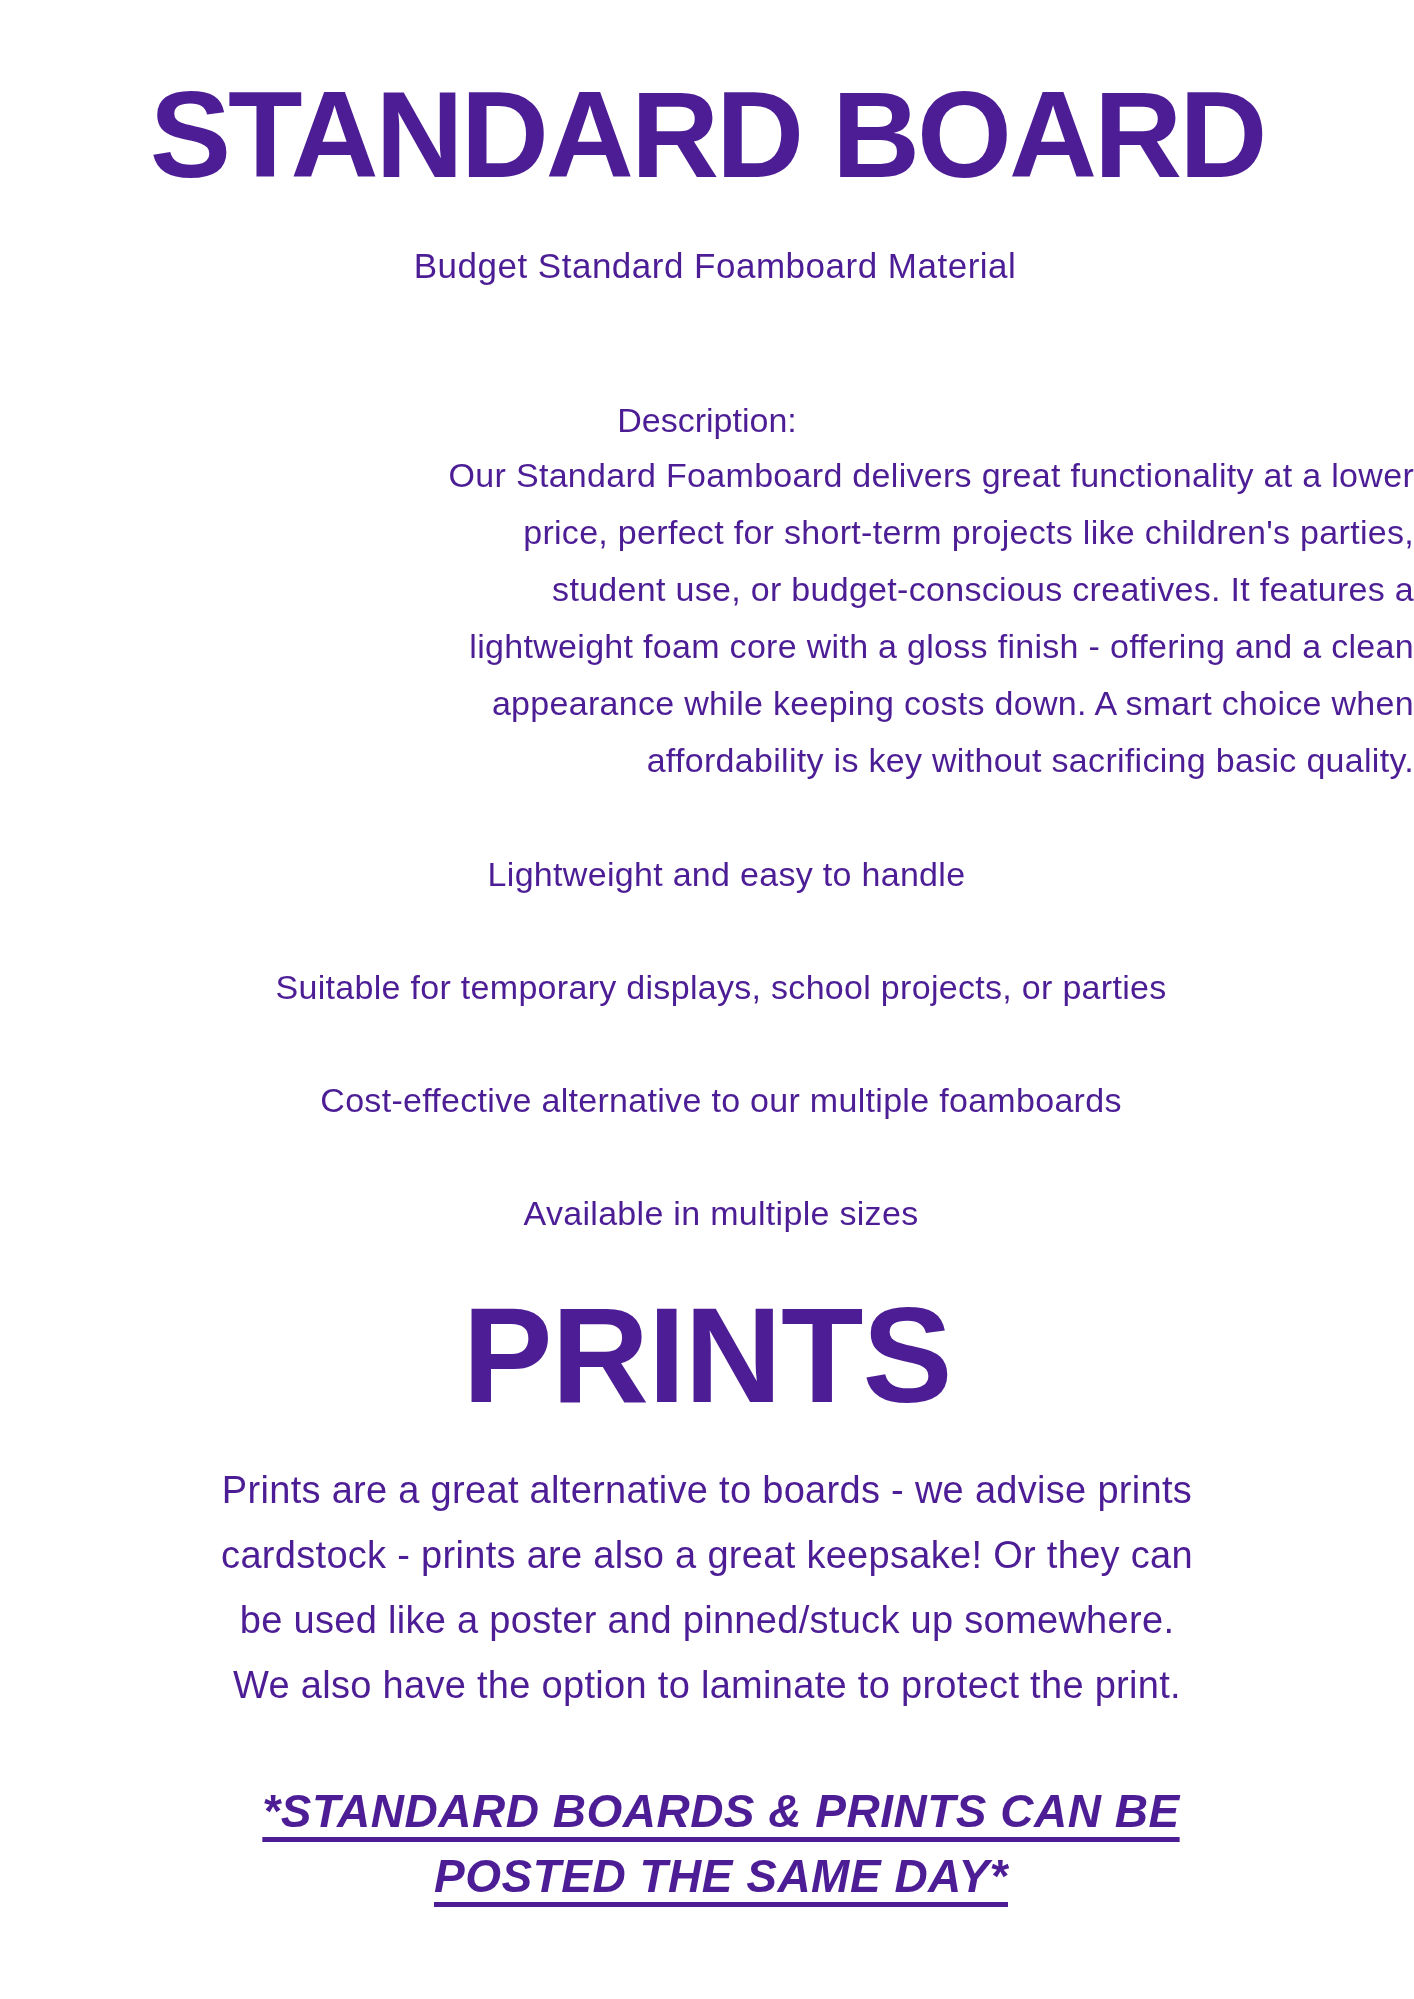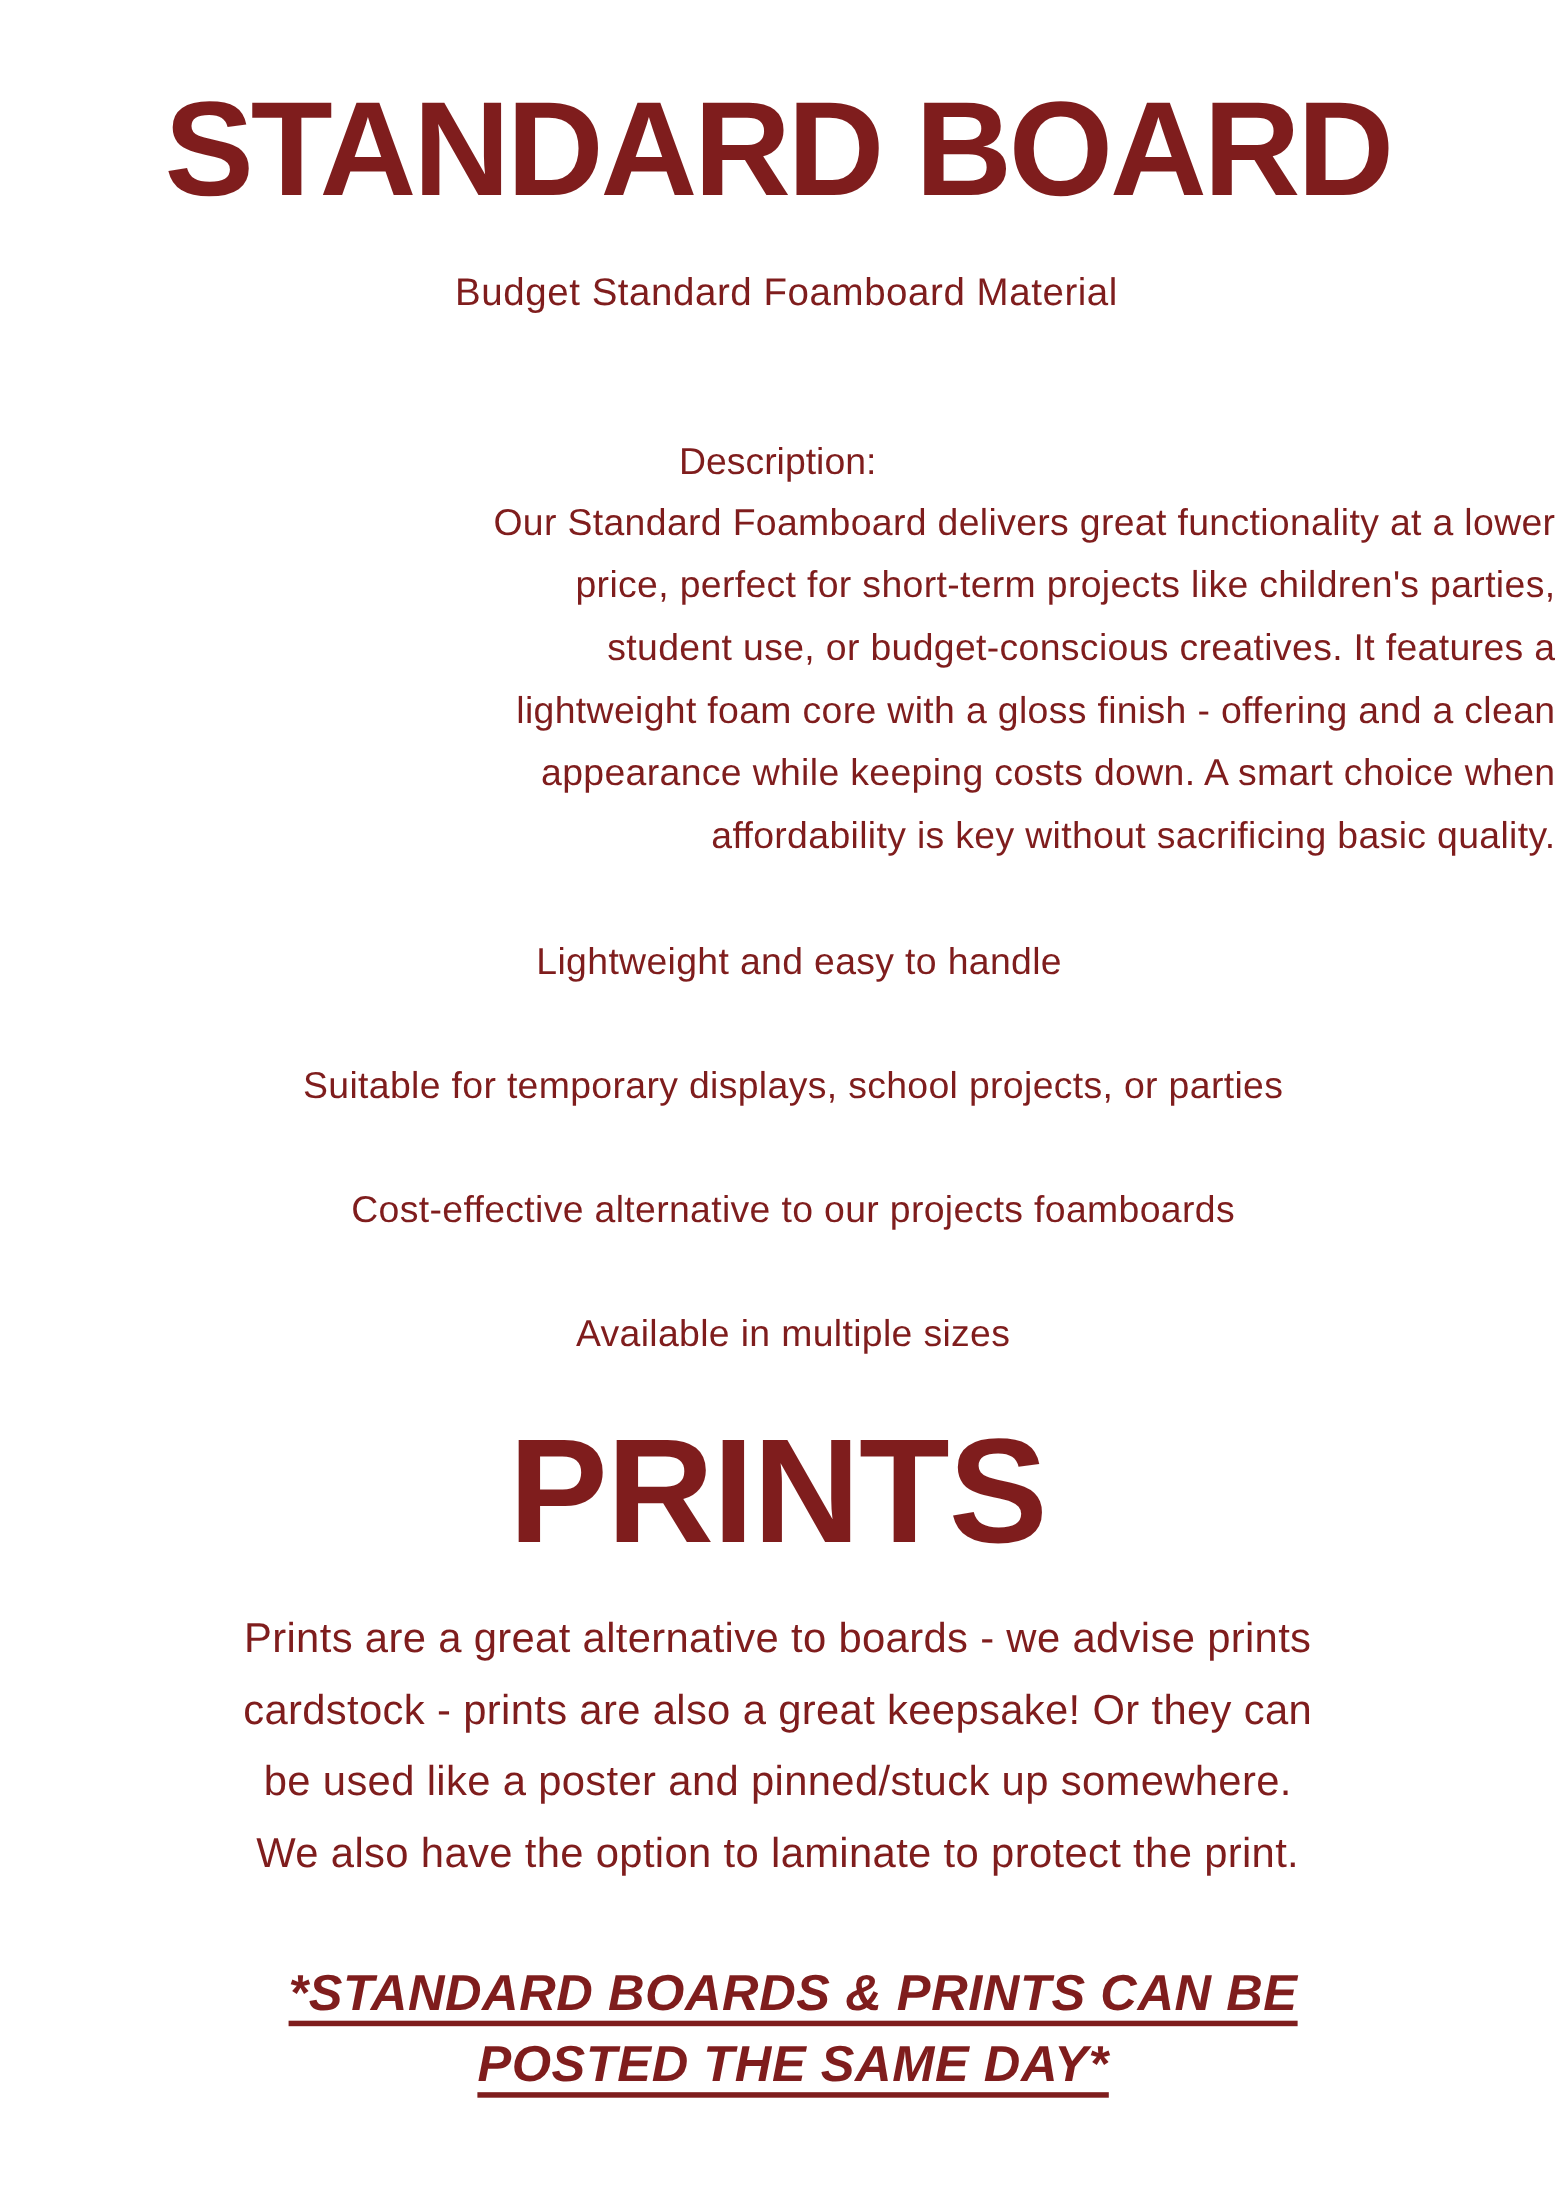--- a/index.html
+++ b/index.html
@@ -6,21 +6,21 @@
     margin: 0;
     padding: 0;
     background: #ffffff;
   }
   .sheet {
     position: relative;
     width: 1414px;
     height: 1999px;
     margin: 0 auto;
     background: #ffffff;
-    color: #7f1d1d;
+    color: #4c1d95;
     font-family: "Liberation Sans", sans-serif;
     text-align: center;
     overflow: hidden;
   }
   .title {
     margin: 74px 0 0 0;
     font-size: 122px;
     line-height: 1;
     font-weight: 700;
     letter-spacing: -3px;
@@ -95,21 +95,21 @@
     <div>Our Standard Foamboard delivers great functionality at a lower</div>
     <div>price, perfect for short-term projects like children's parties,</div>
     <div>student use, or budget-conscious creatives. It features a</div>
     <div>lightweight foam core with a gloss finish - offering and a clean</div>
     <div>appearance while keeping costs down. A smart choice when</div>
     <div>affordability is key without sacrificing basic quality.</div>
   </div>
 
   <div class="feature first">Lightweight and easy to handle</div>
   <div class="feature rest">Suitable for temporary displays, school projects, or parties</div>
-  <div class="feature rest">Cost-effective alternative to our projects foamboards</div>
+  <div class="feature rest">Cost-effective alternative to our multiple foamboards</div>
   <div class="feature rest">Available in multiple sizes</div>
 
   <h2 class="prints-title">PRINTS</h2>
 
   <div class="prints-para">
     <div>Prints are a great alternative to boards - we advise prints</div>
     <div>cardstock - prints are also a great keepsake! Or they can</div>
     <div>be used like a poster and pinned/stuck up somewhere.</div>
     <div>We also have the option to laminate to protect the print.</div>
   </div>

